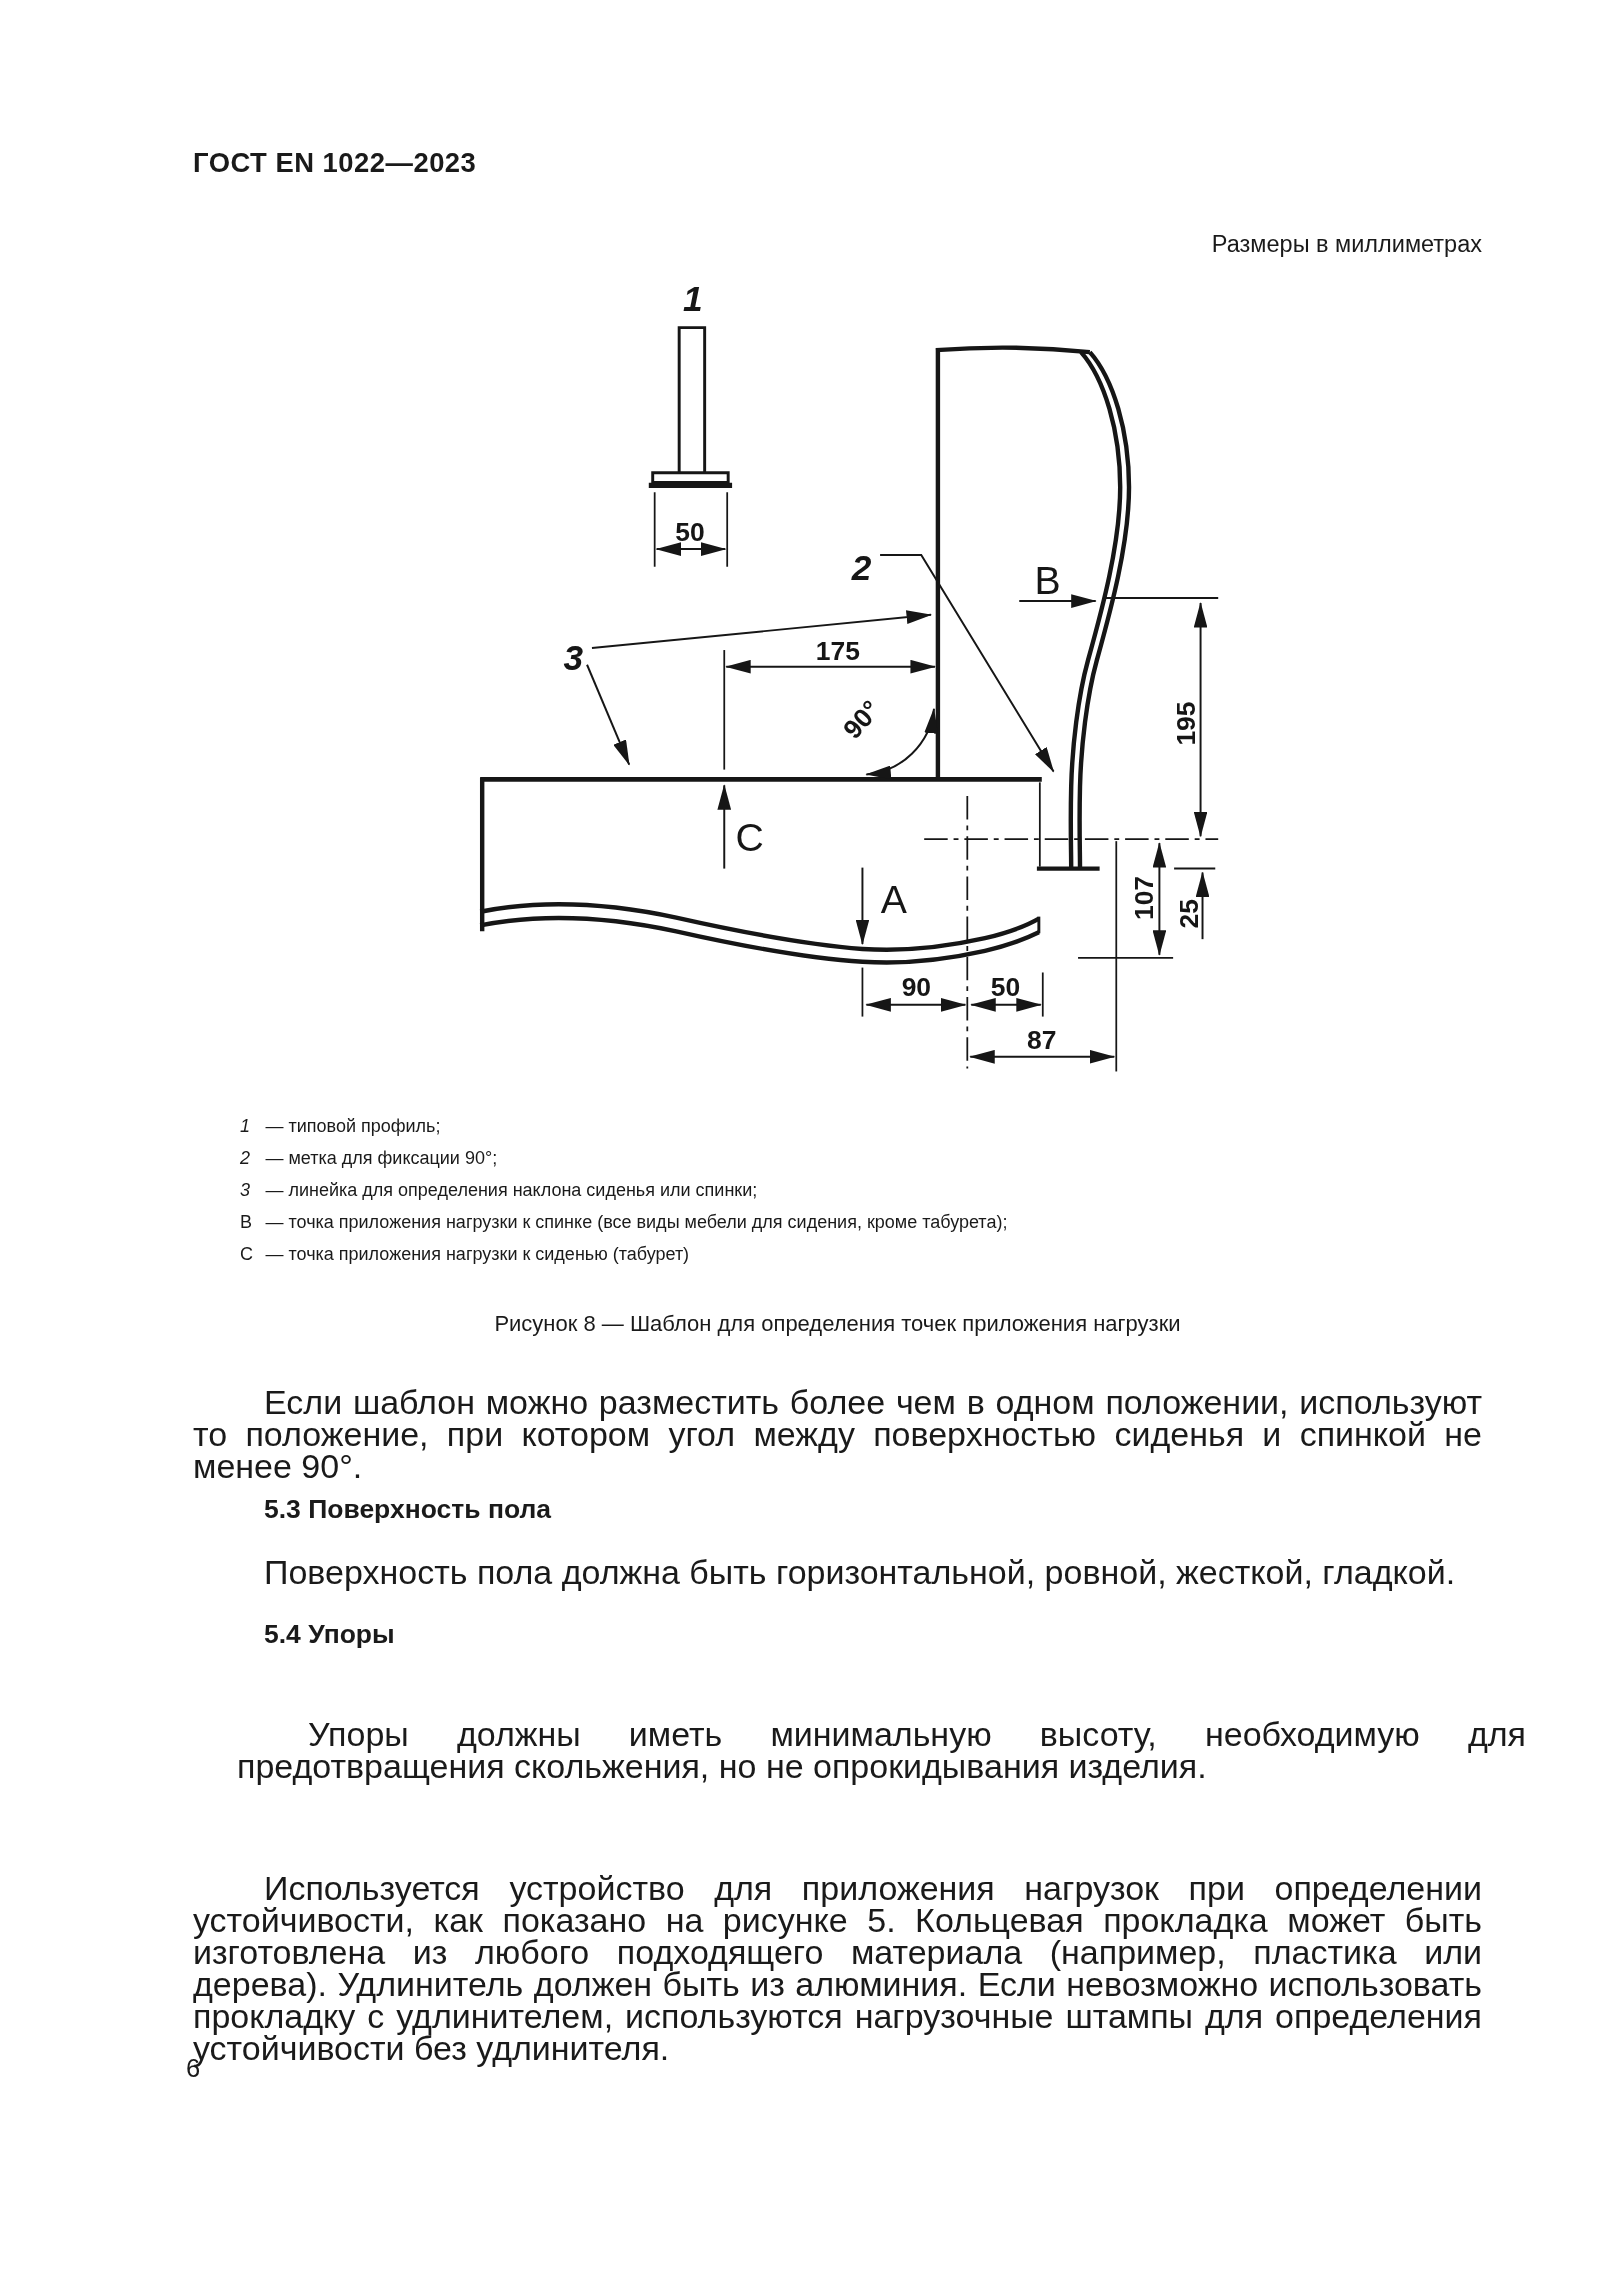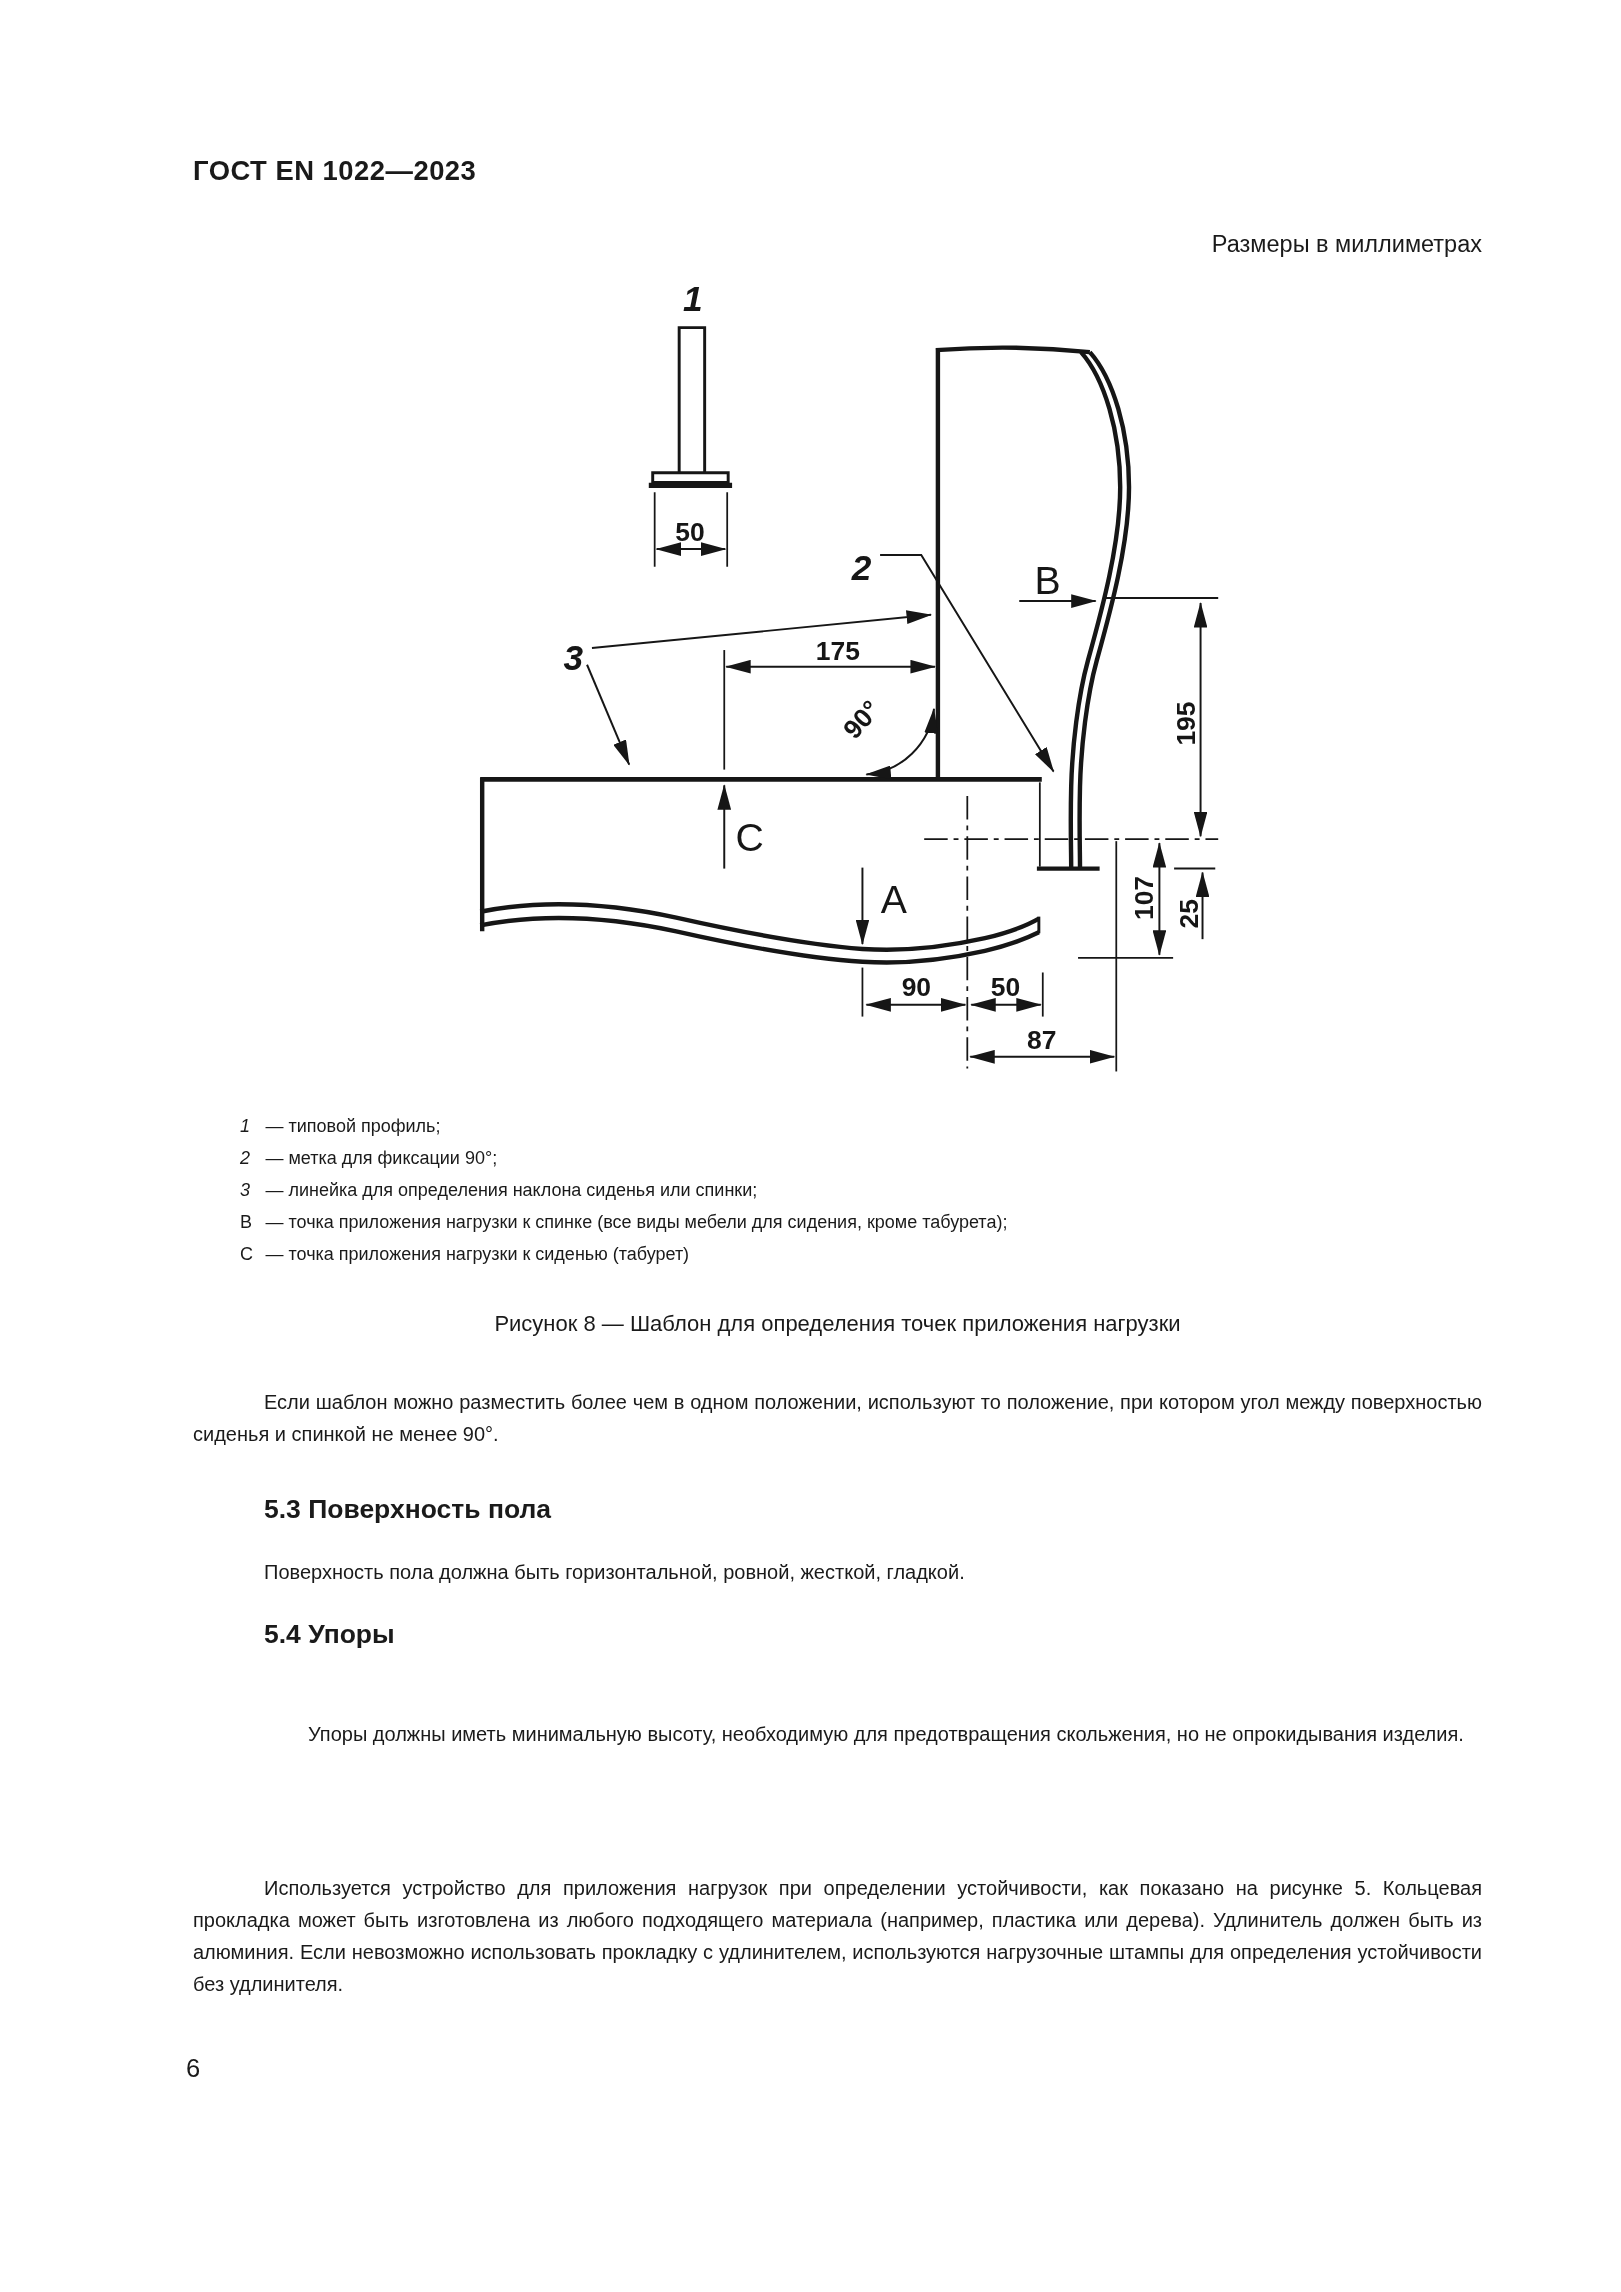--- a/index.html
+++ b/index.html
@@ -3,42 +3,42 @@
 <meta charset="utf-8">
 <style>
   html,body { margin:0; padding:0; background:#777; }
   .page {
     position:relative; width:1621px; height:2293px; margin:0 auto;
     background:#ffffff; color:#1a1a1a;
     font-family:"Liberation Sans", sans-serif;
     overflow:hidden;
   }
   .abs { position:absolute; }
-  .doc-header { left:193px; top:147px; font-size:27.4px; font-weight:bold; letter-spacing:0.5px;margin-top:8px; }
+  .doc-header { left:193px; top:147px; font-size:27.4px; font-weight:bold; letter-spacing:0.5px; }
   .units-note { right:139px; top:231px; font-size:23.5px; }
   .figure-svg { left:0; top:0; width:1621px; height:1108px; }
   .figure-svg path, .figure-svg line { fill:none; stroke:#161616; stroke-linecap:butt; }
   .figure-svg .thick  { stroke-width:4.5px; }
   .figure-svg .thick5 { stroke-width:5px; }
   .figure-svg .med    { stroke-width:3px; }
   .figure-svg .dim    { stroke-width:2px; }
   .figure-svg .thin   { stroke-width:1.8px; }
   .figure-svg .cline  { stroke-width:1.8px; stroke-dasharray:24 6 5 6; }
   .figure-svg text { fill:#161616; font-family:"Liberation Sans", sans-serif; }
   .dimtxt  { font-size:27px; font-weight:bold; }
   .parttxt { font-size:36px; font-style:italic; font-weight:bold; }
   .pointtxt{ font-size:40px; }
   #ah path { fill:#161616; stroke:none; }
   .legend { left:240px; top:1110px; font-size:18px; line-height:32px; white-space:nowrap; }
   .legend-row .lk { display:inline-block; min-width:19.6px; }
   .legend-row.it .lk { font-style:italic; }
   .legend-row .lt { margin-left:5.9px; }
   .fig-caption { left:193px; top:1311px; width:1289px; text-align:center; font-size:22px; }
   .body-par {
-    left:193px; width:1289px; font-size:20px; line-height:32px;
+    left:193px; width:1289px; font-size:34px; line-height:32px;
     text-align:justify; text-indent:71px;
   }
   .body-par.noj { text-align:left; }
   .sec-heading { left:264px; font-size:26.5px; font-weight:bold; white-space:nowrap;text-align:right; }
   .page-number { left:186px; top:2054px; font-size:25.5px; }
 </style>
 </head>
 <body>
 
 <div class="page">

